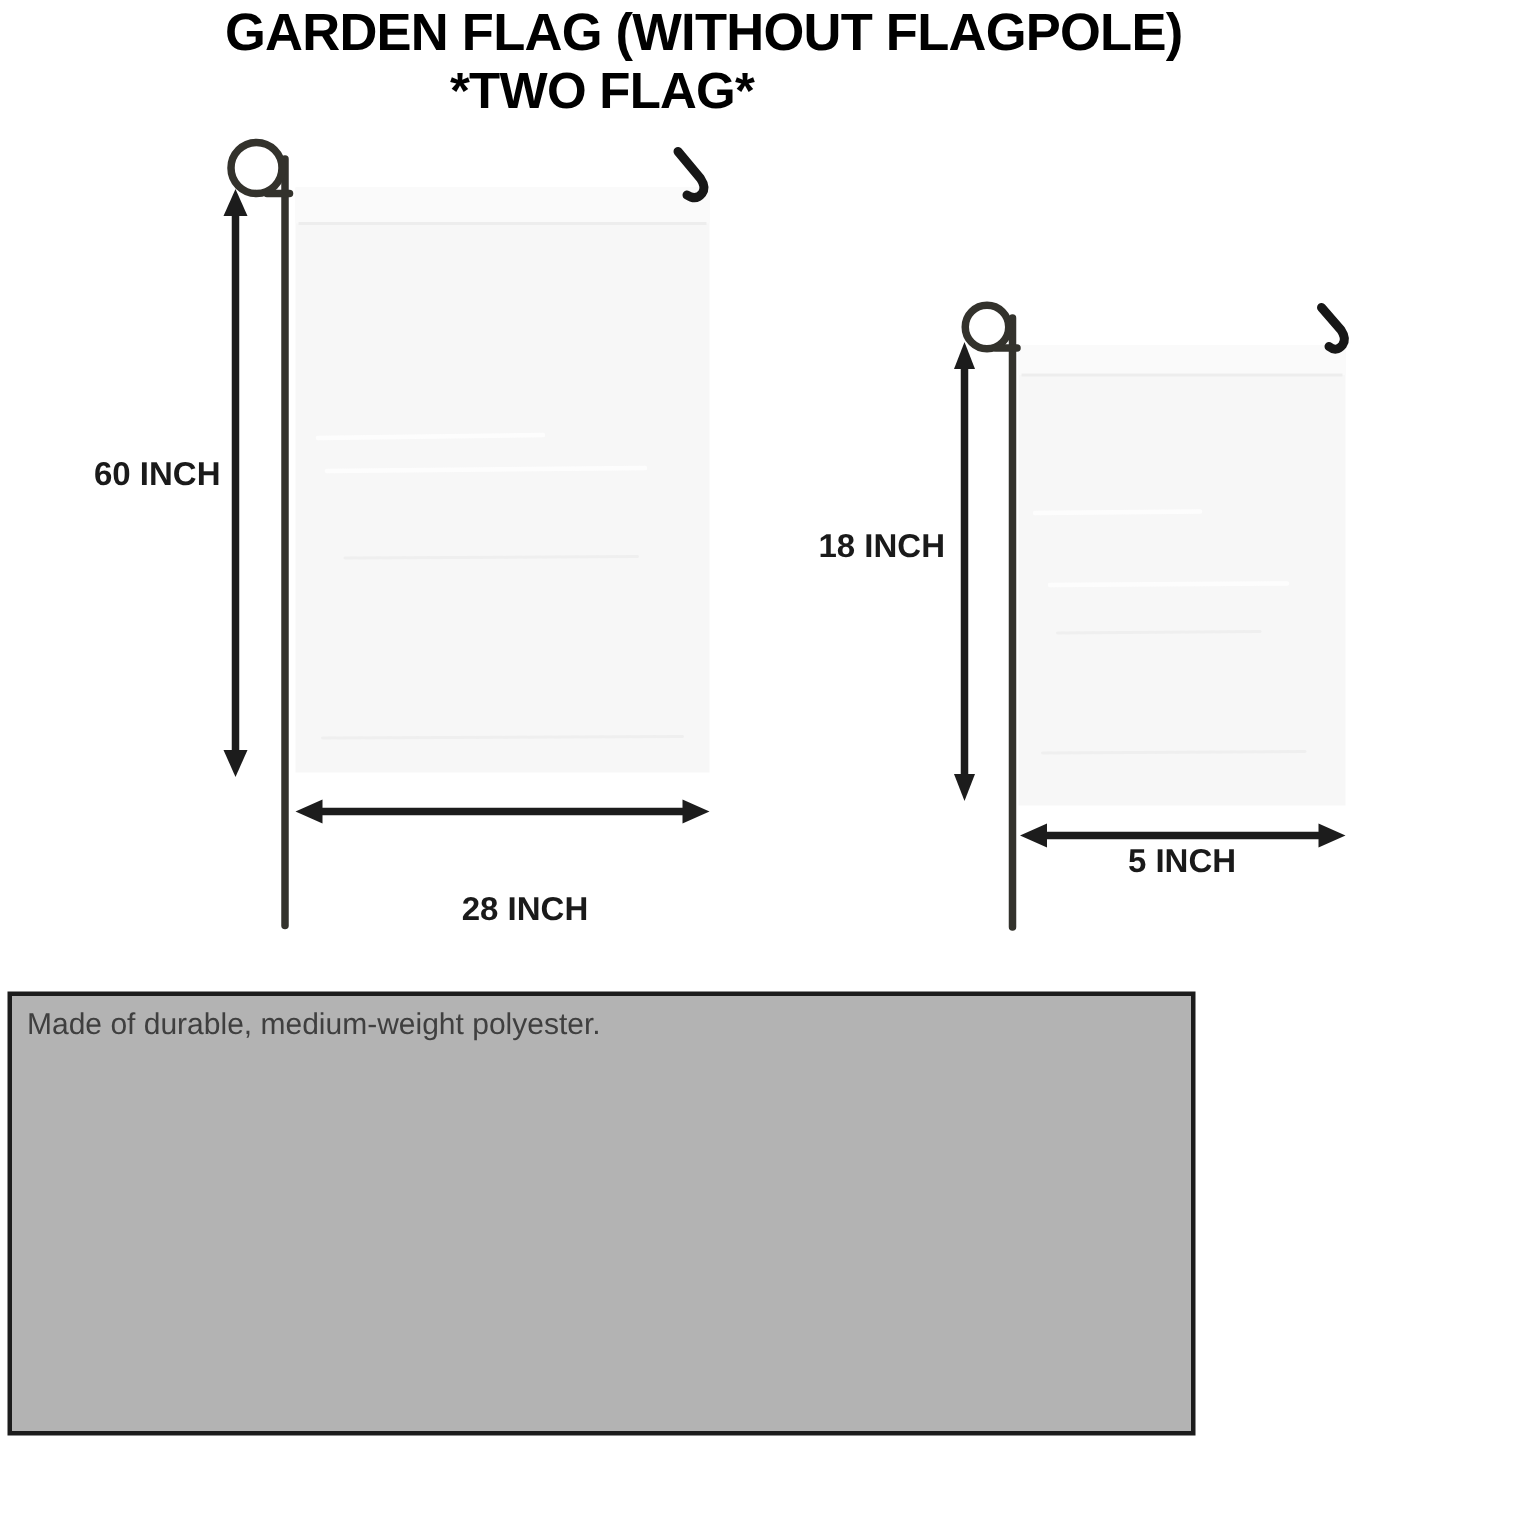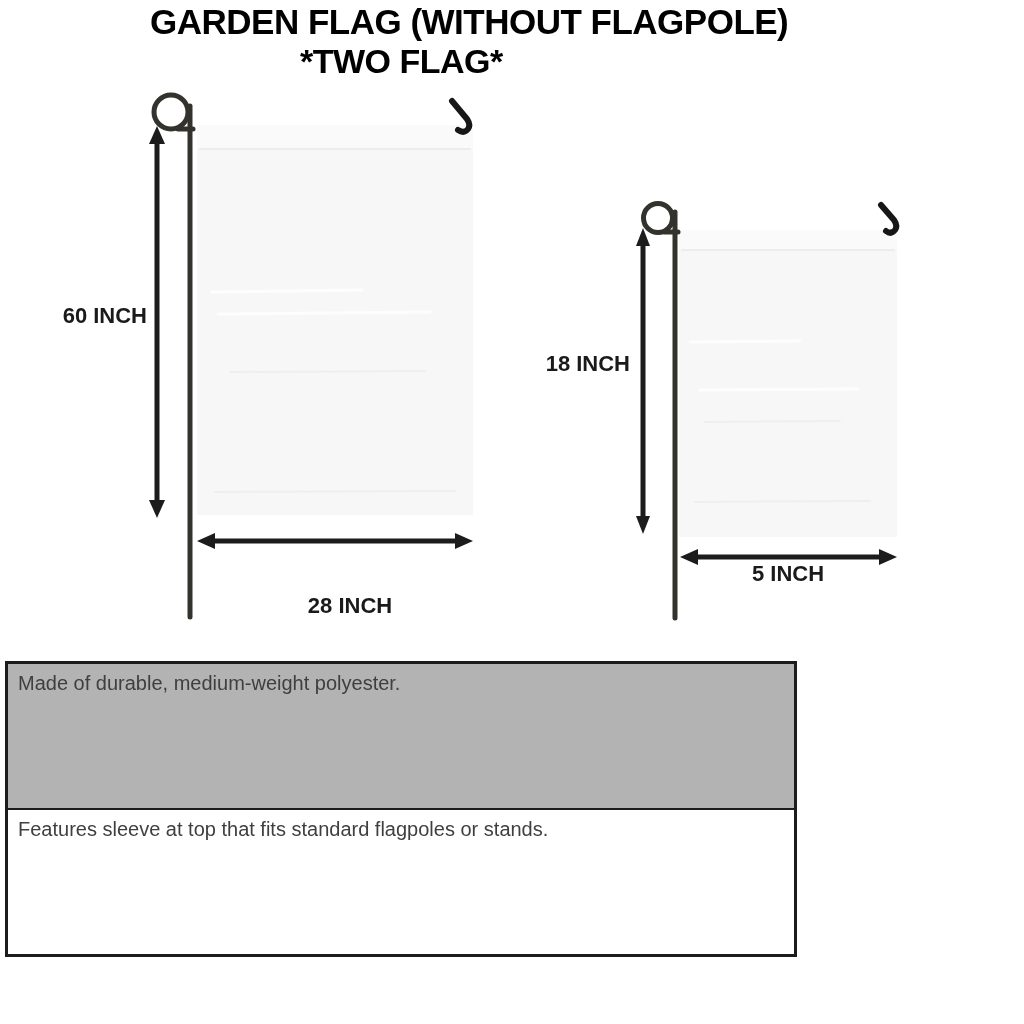--- a/index.html
+++ b/index.html
@@ -124,14 +124,13 @@
   </g>
 </svg>
 
 <div id="label-h-large" class="dim-label">60 INCH</div>
 <div id="label-w-large" class="dim-label">28 INCH</div>
 <div id="label-h-small" class="dim-label">18 INCH</div>
 <div id="label-w-small" class="dim-label">5 INCH</div>
 
 <div id="features">
   <div class="feature-row">Made of durable, medium-weight polyester.</div>
-  <div class="feature-row">Features sleeve at top that fits standard flagpoles or stands.</div>
 </div>
 
 </body></html>

